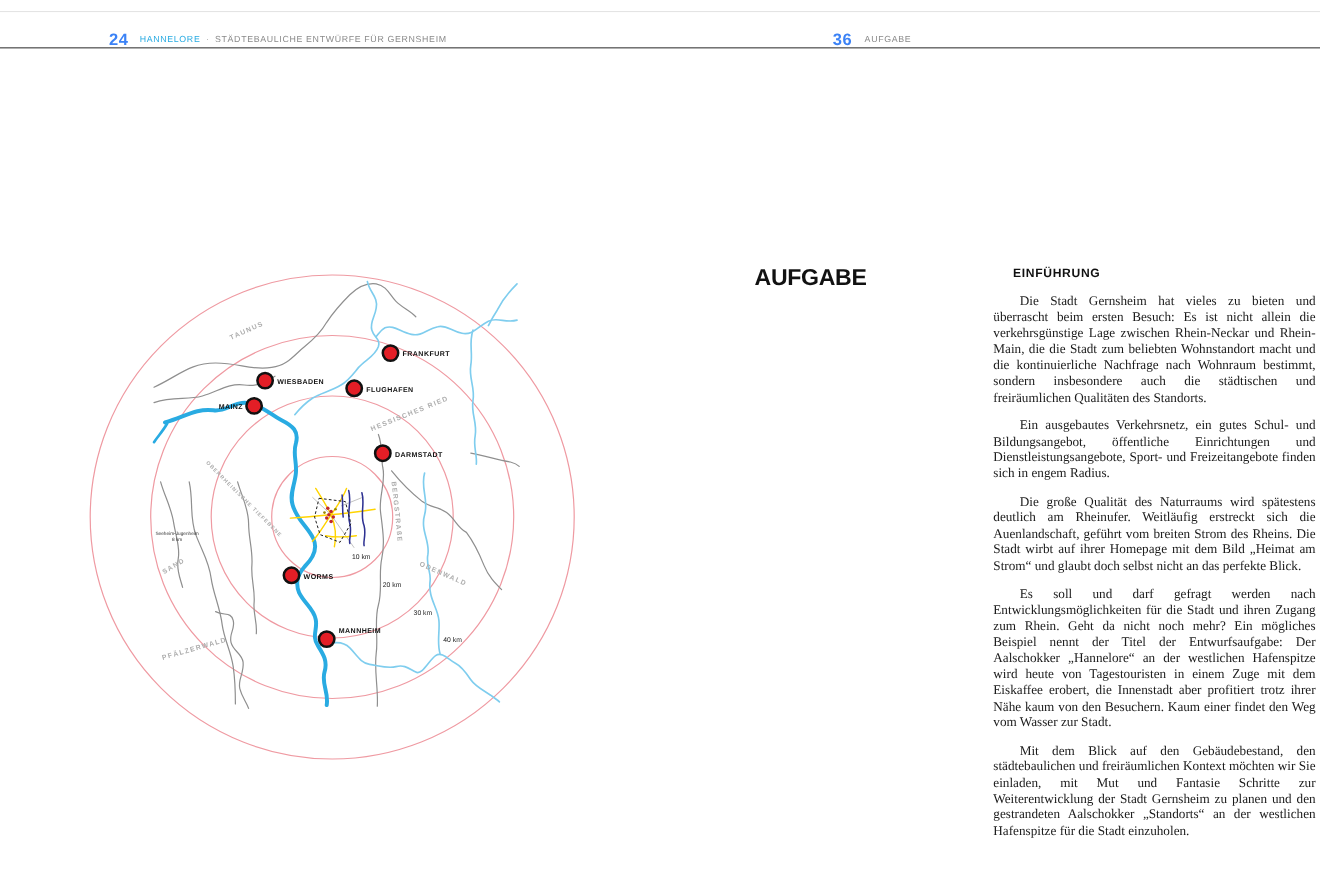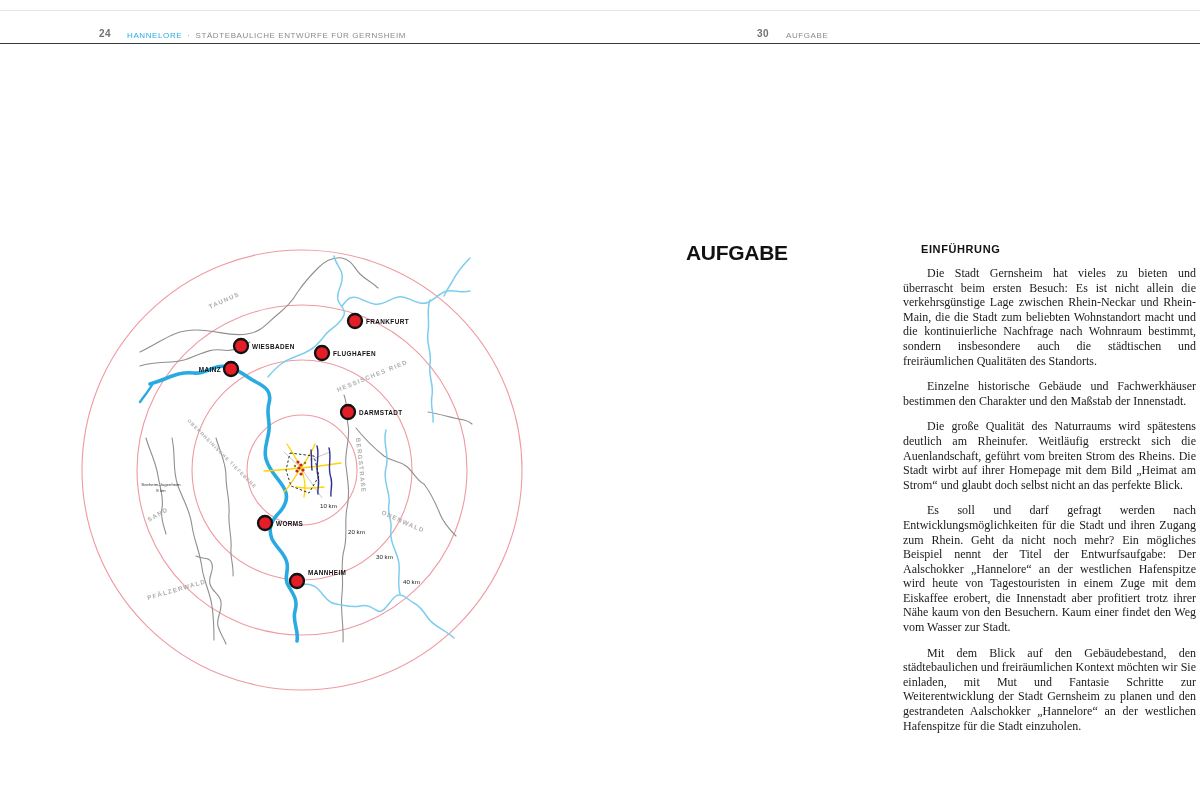--- a/index.html
+++ b/index.html
@@ -2,21 +2,21 @@
 <html><head>
 <meta charset="utf-8">
 <style>
   html,body{margin:0;padding:0;}
   body{
     width:1200px;height:800px;position:relative;background:#ffffff;
     font-family:"Liberation Sans",sans-serif;overflow:hidden;
   }
   .page-top-edge{position:absolute;top:10px;left:0;width:1200px;height:1px;background:#e4e4e4;}
   .header-rule{position:absolute;top:43px;left:0;width:1200px;height:1px;background:#3a3a3a;}
-  .pagenum{position:absolute;top:28px;font-size:10px;font-weight:bold;color:#737373;letter-spacing:.5px;}
+  .pagenum{position:absolute;top:28px;font-size:15px;font-weight:bold;color:#3b82f6;letter-spacing:.5px;}
   .runhead{position:absolute;top:31px;font-size:8px;letter-spacing:.6px;color:#8a8a8a;white-space:nowrap;text-align:center;}
   .runhead .brand{color:#29ABE2;}
   .runhead .sep{color:#9a9a9a;padding:0 5px;}
 
   .big-title{
     position:absolute;left:686px;top:241px;
     font-size:21px;font-weight:800;letter-spacing:-.3px;color:#111;
   }
   .text-col{position:absolute;left:892px;top:243px;width:315px;color:#1a1a1a;}
   .section-heading{
@@ -36,21 +36,21 @@
 </style>
 </head>
 <body>
 
 <div class="page-top-edge"></div>
 
 <div class="pagenum" style="left:99px;">24</div>
 <div class="runhead" style="left:127px;">
   <span class="brand">HANNELORE</span><span class="sep">·</span><span>STÄDTEBAULICHE ENTWÜRFE FÜR GERNSHEIM</span>
 </div>
-<div class="pagenum" style="left:757px;">30</div>
+<div class="pagenum" style="left:757px;">36</div>
 <div class="runhead" style="left:786px;">AUFGABE</div>
 <div class="header-rule"></div>
 
 <div class="map-wrap">
 <svg width="448" height="446" viewBox="80 248 448 446" xmlns="http://www.w3.org/2000/svg">
 
   <g fill="none" stroke="#EF9AA2" stroke-width="1.1">
     <circle cx="302" cy="470" r="55"></circle>
     <circle cx="302" cy="470" r="110"></circle>
     <circle cx="302" cy="470" r="165"></circle>
@@ -166,17 +166,17 @@
     </g>
   </g>
 </svg>
 </div>
 
 <div class="big-title">AUFGABE</div>
 
 <div class="text-col">
   <div class="section-heading">EINFÜHRUNG</div>
   <p>Die Stadt Gernsheim hat vieles zu bieten und überrascht beim ersten Besuch: Es ist nicht allein die verkehrsgünstige Lage zwischen Rhein-Neckar und Rhein-Main, die die Stadt zum beliebten Wohnstandort macht und die kontinuierliche Nachfrage nach Wohnraum bestimmt, sondern insbesondere auch die städtischen und freiräumlichen Qualitäten des Standorts.</p>
-  <p>Einzelne historische Gebäude und Fachwerkhäuser bestimmen den Charakter und den Maßstab der Innenstadt.</p>
+  <p>Ein ausgebautes Verkehrsnetz, ein gutes Schul- und Bildungsangebot, öffentliche Einrichtungen und Dienstleistungsangebote, Sport- und Freizeitangebote finden sich in engem Radius.</p>
   <p>Die große Qualität des Naturraums wird spätestens deutlich am Rheinufer. Weitläufig erstreckt sich die Auenlandschaft, geführt vom breiten Strom des Rheins. Die Stadt wirbt auf ihrer Homepage mit dem Bild „Heimat am Strom“ und glaubt doch selbst nicht an das perfekte Blick.</p>
   <p>Es soll und darf gefragt werden nach Entwicklungsmöglichkeiten für die Stadt und ihren Zugang zum Rhein. Geht da nicht noch mehr? Ein mögliches Beispiel nennt der Titel der Entwurfsaufgabe: Der Aalschokker „Hannelore“ an der westlichen Hafenspitze wird heute von Tagestouristen in einem Zuge mit dem Eiskaffee erobert, die Innenstadt aber profitiert trotz ihrer Nähe kaum von den Besuchern. Kaum einer findet den Weg vom Wasser zur Stadt.</p>
-  <p>Mit dem Blick auf den Gebäudebestand, den städtebaulichen und freiräumlichen Kontext möchten wir Sie einladen, mit Mut und Fantasie Schritte zur Weiterentwicklung der Stadt Gernsheim zu planen und den gestrandeten Aalschokker „Hannelore“ an der westlichen Hafenspitze für die Stadt einzuholen.</p>
+  <p>Mit dem Blick auf den Gebäudebestand, den städtebaulichen und freiräumlichen Kontext möchten wir Sie einladen, mit Mut und Fantasie Schritte zur Weiterentwicklung der Stadt Gernsheim zu planen und den gestrandeten Aalschokker „Standorts“ an der westlichen Hafenspitze für die Stadt einzuholen.</p>
 </div>
 
 </body></html>

